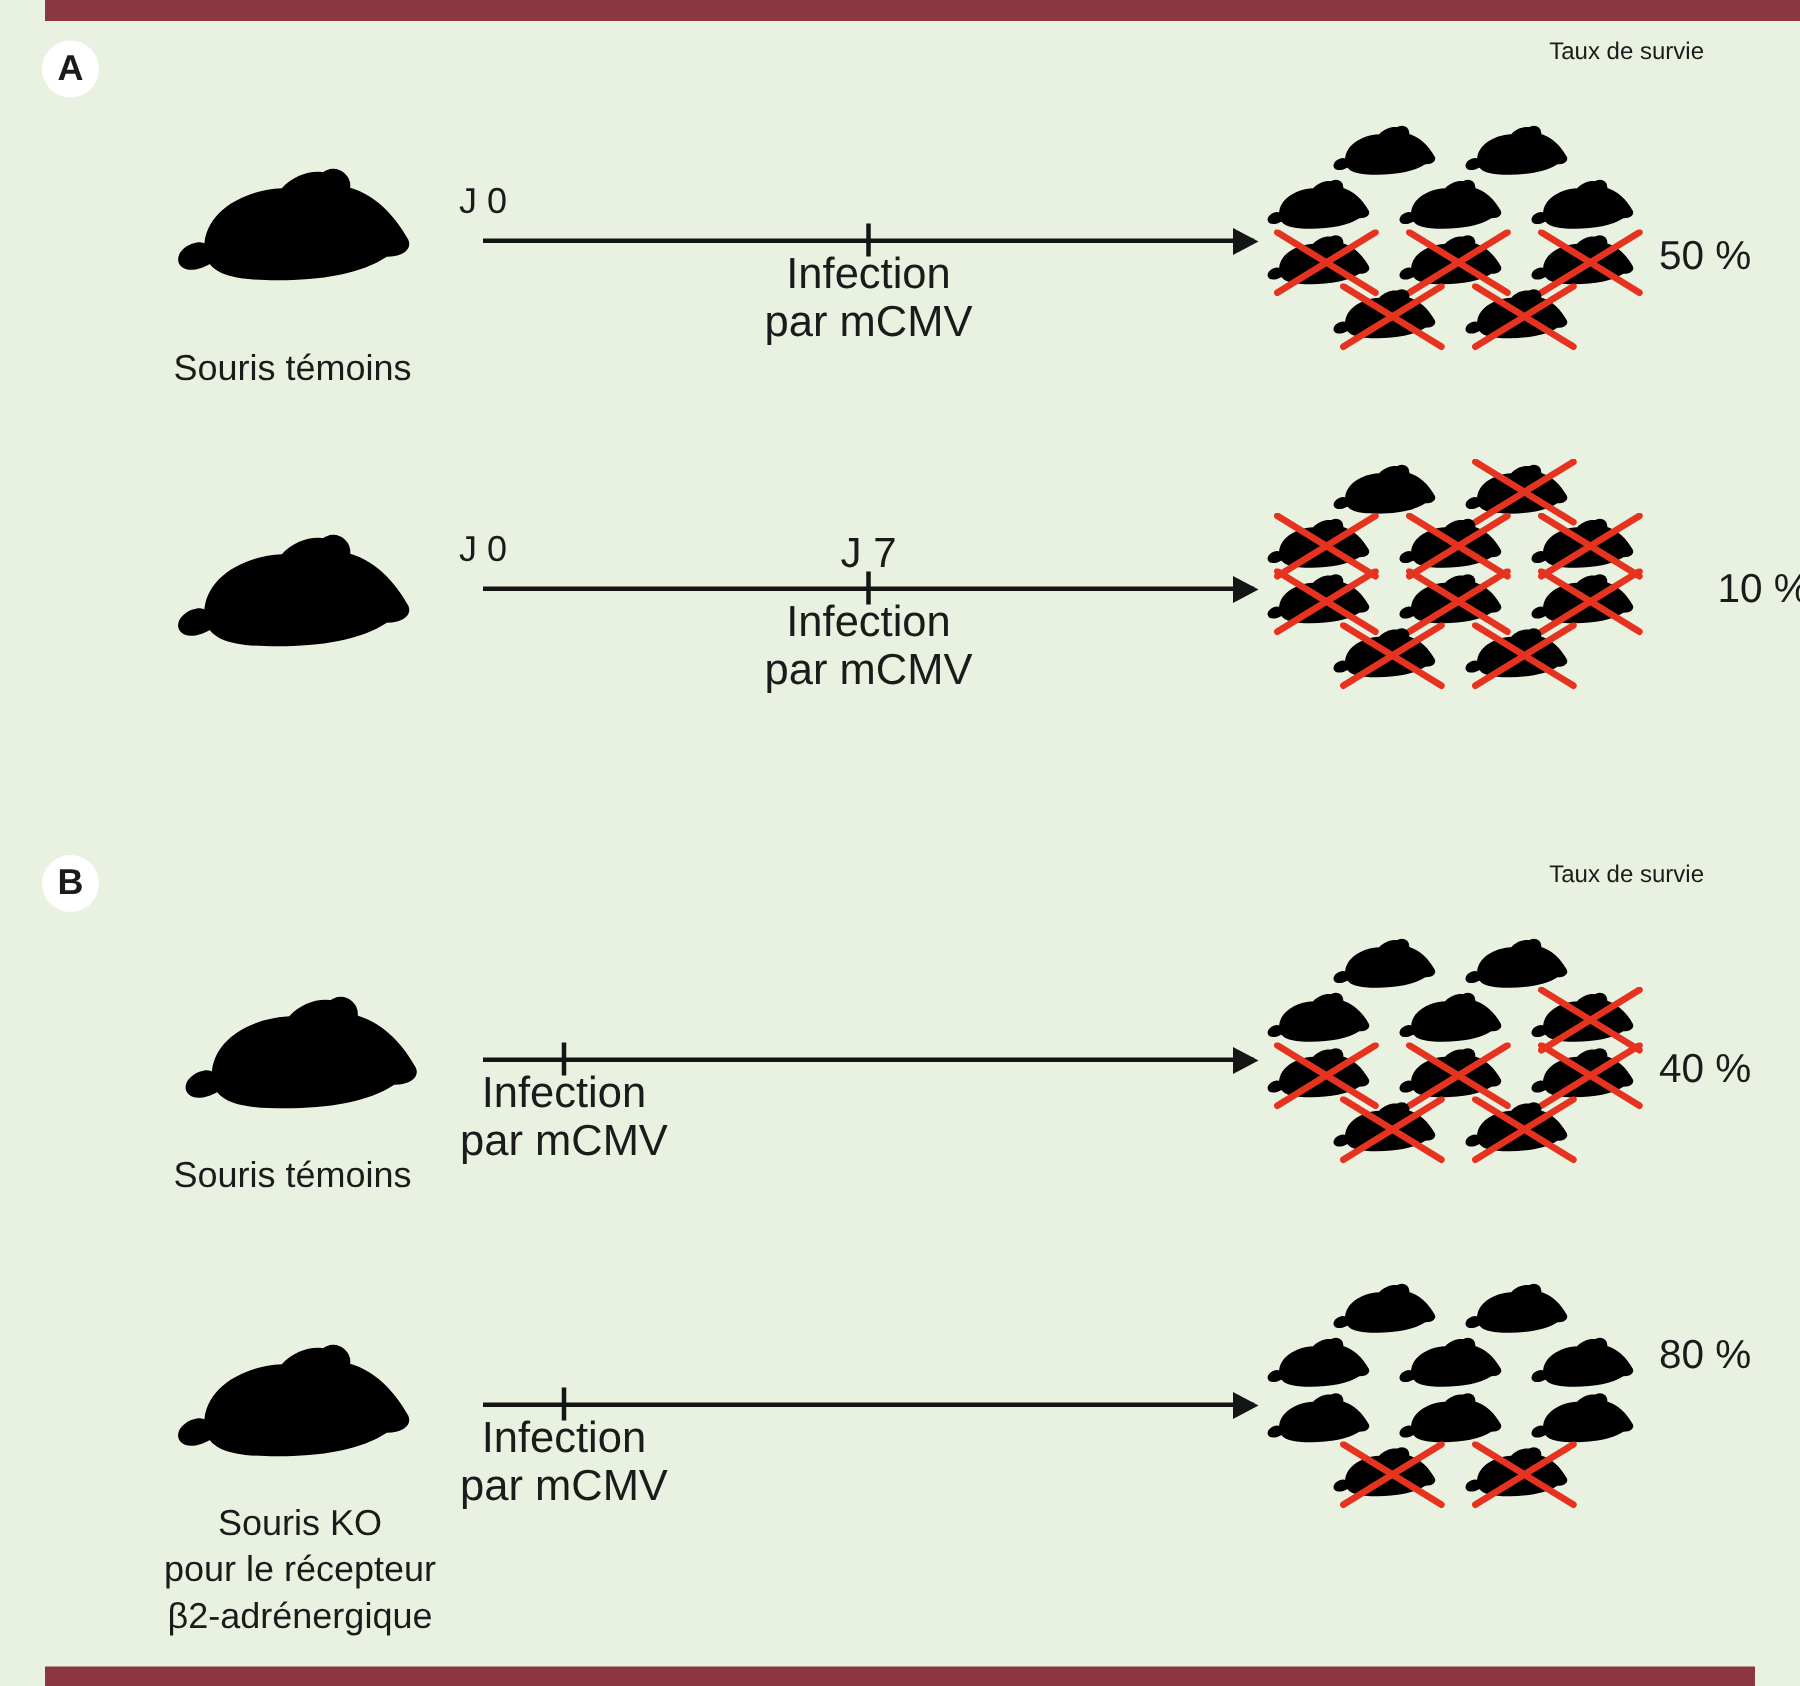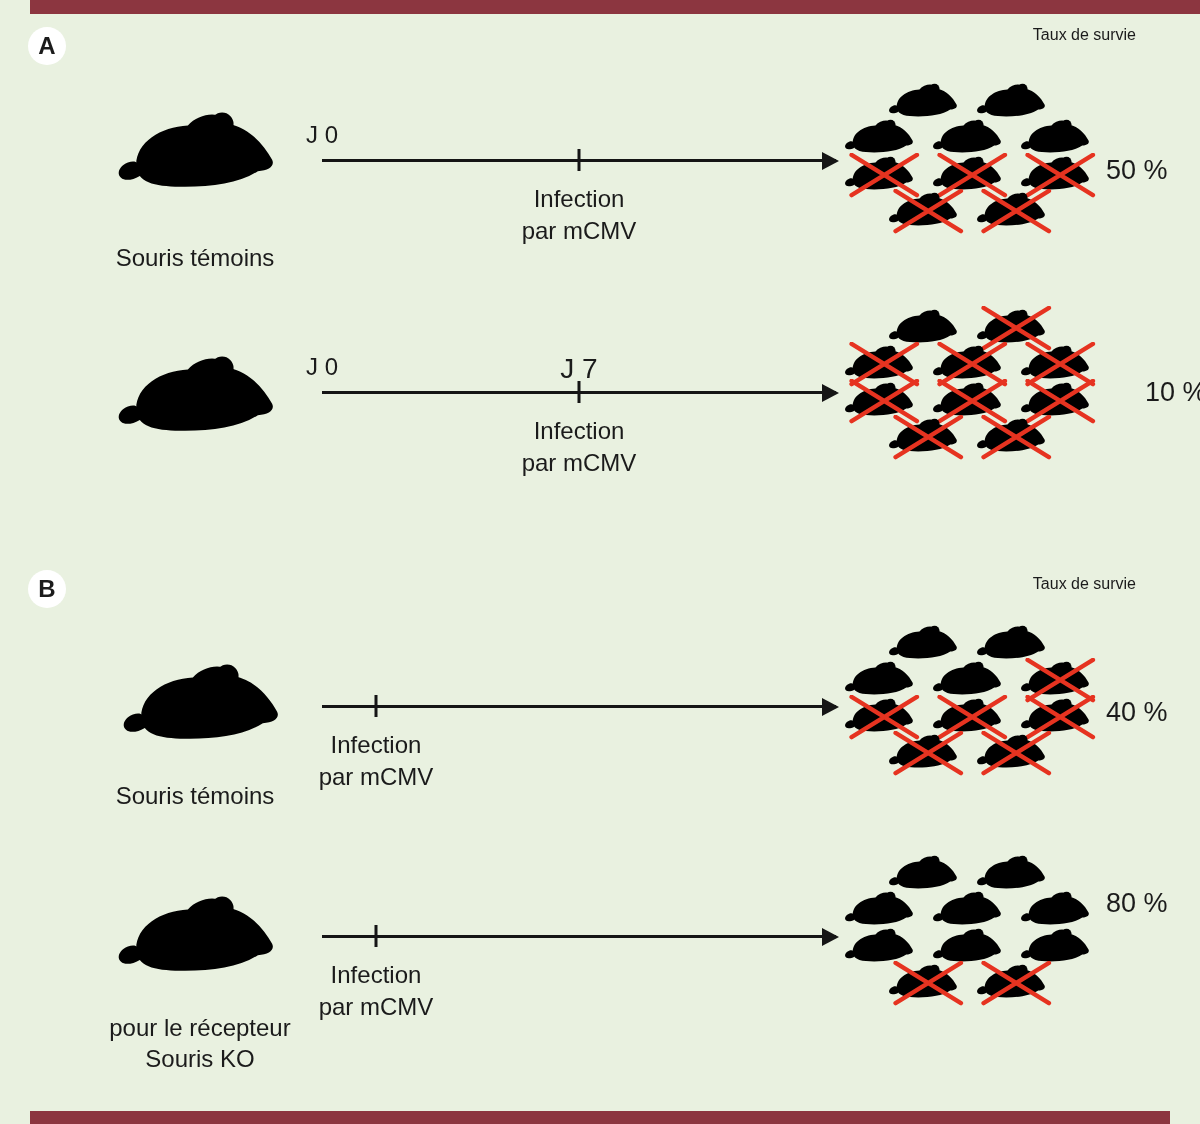--- a/index.html
+++ b/index.html
@@ -41,24 +41,24 @@
   .timeline{position:absolute;width:514px;height:150px;}
   .tl-line{position:absolute;left:0;right:0;top:38px;height:3px;background:#151515;}
   .tl-line::after{
     content:"";position:absolute;right:-3px;top:50%;transform:translateY(-50%);
     width:0;height:0;border-left:17px solid #151515;
     border-top:9px solid transparent;border-bottom:9px solid transparent;
   }
   .tl-tick{position:absolute;top:28px;width:3px;height:22px;background:#151515;transform:translateX(-50%);}
   .tl-start-label{position:absolute;left:-16px;top:0;font-size:24px;}
   .tl-top-label{position:absolute;top:0;transform:translateX(-50%);font-size:28px;white-space:nowrap;}
-  .tl-infection{position:absolute;top:62px;transform:translateX(-50%);text-align:center;
-    font-size:24px;line-height:32px;white-space:nowrap;}
-
-  .group-label{position:absolute;font-size:24px;line-height:31px;margin-top:12px;}
+  .tl-infection{position:absolute;top:46px;transform:translateX(-50%);text-align:center;
+    font-size:29px;line-height:32px;white-space:nowrap;}
+
+  .group-label{position:absolute;font-size:24px;line-height:31px;}
   .group-label.center{text-align:center;}
   .survival{position:absolute;font-size:27px;white-space:nowrap;}
 </style>
 </head>
 <body>
 
 <div class="figure">
 
   <svg width="0" height="0" style="position:absolute" aria-hidden="true">
     <defs>
@@ -285,22 +285,23 @@
           </div>
         </div>
       <div class="survival" style="left:1106px;top:697px">40 %</div>
     </div>
 
     <div>
       <svg class="mouse big" style="left:105px;top:888px" viewBox="-6 0 140 72">
           <use href="#mouse-shape"></use>
         </svg>
       <div class="group-label center" style="left:68px;top:1000px;width:264px">
+        <div>Souris KO</div>
         <div>pour le récepteur</div>
-        <div>Souris KO</div>
+        <div>β2-adrénergique</div>
       </div>
 
       <div class="timeline" style="left:322px;top:897px">
         <div class="tl-line"></div>
         <div class="tl-tick" style="left: 10.5%;"></div>
         <div class="tl-infection" style="left: 10.5%;">
           <div>Infection</div>
           <div>par mCMV</div>
         </div>
       </div>

